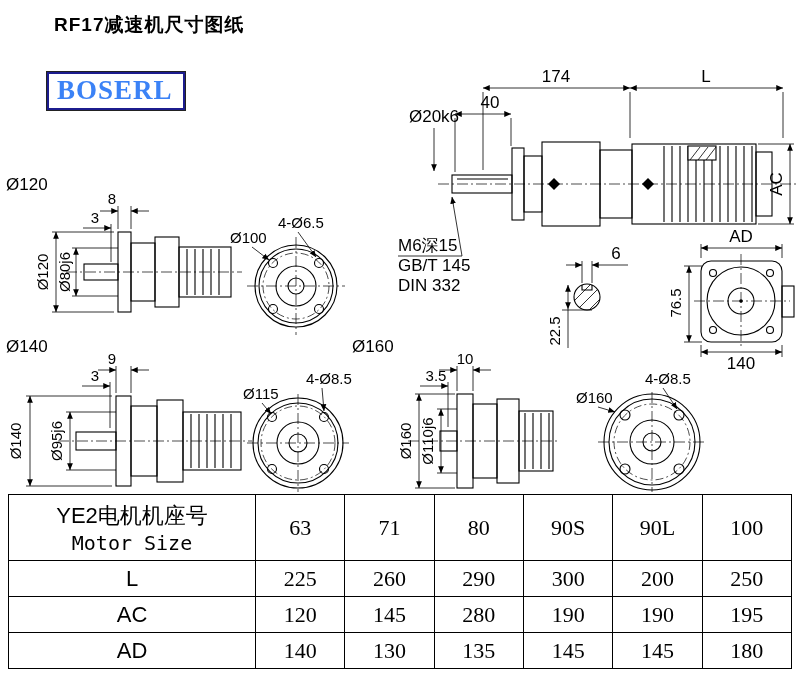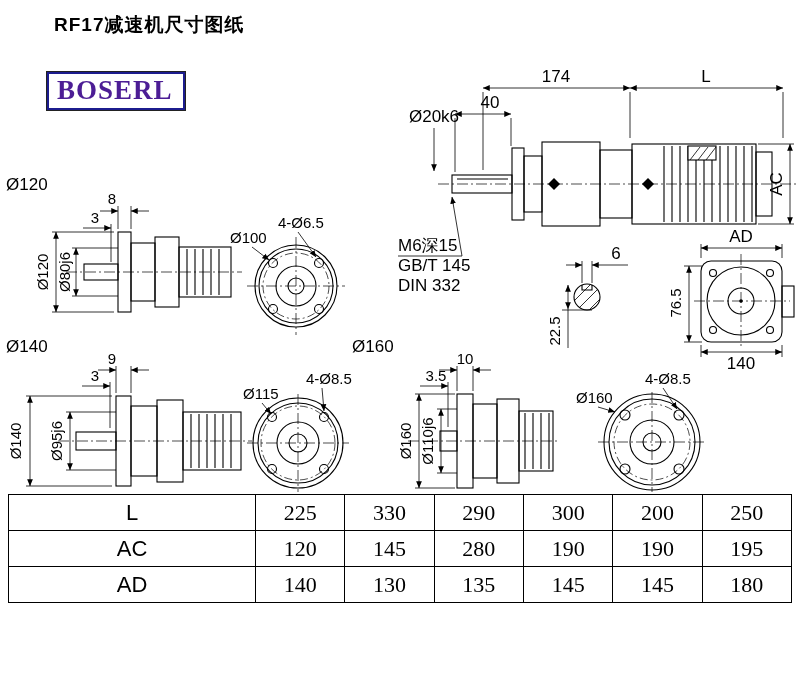--- a/index.html
+++ b/index.html
@@ -13,21 +13,21 @@
     position: absolute; left: 54px; top: 12px;
     font-size: 19px; font-weight: bold; letter-spacing: 1px;
   }
   .logo {
     position: absolute; left: 47px; top: 72px;
     border: 2px solid #1c1c8e; outline: 1px solid #222;
     padding: 1px 10px 2px 8px; background: #fff;
   }
   .logo span {
     font-family: "Liberation Serif", serif; font-weight: bold;
-    font-size: 27px; color: #4c1d95; letter-spacing: 1px;
+    font-size: 27px; color: #3b82f6; letter-spacing: 1px;
   }
   .drawing { position: absolute; left: 0; top: 0; }
   svg .s   { stroke: #000; stroke-width: 1.1; fill: none; }
   svg .dim { stroke: #000; stroke-width: 0.8; fill: none; }
   svg .cl  { stroke: #000; stroke-width: 0.7; fill: none; stroke-dasharray: 11 3 2 3; }
   svg .bc  { stroke: #000; stroke-width: 0.7; fill: none; stroke-dasharray: 8 3 2 3; }
   svg .blk { fill: #000; stroke: none; }
   svg text { font-family: "Liberation Sans", sans-serif; font-size: 15px; fill: #000; stroke: none; }
   svg text.big { font-size: 17px; }
   .dim-table {
@@ -317,24 +317,36 @@
   <colgroup>
     <col style="width:247px">
       <col>
       <col>
       <col>
       <col>
       <col>
       <col>
   </colgroup>
   <tbody>
+    <tr class="head">
+      <td>
+        <div class="cn">YE2电机机座号</div>
+        <div class="en">Motor Size</div>
+      </td>
+      <td>63</td>
+      <td>71</td>
+      <td>80</td>
+      <td>90S</td>
+      <td>90L</td>
+      <td>100</td>
+    </tr>
     <tr>
       <td class="cn">L</td>
       <td>225</td>
-      <td>330</td>
+      <td>260</td>
       <td>290</td>
       <td>300</td>
       <td>200</td>
       <td>250</td>
     </tr>
     <tr>
       <td class="cn">AC</td>
       <td>120</td>
       <td>145</td>
       <td>280</td>

